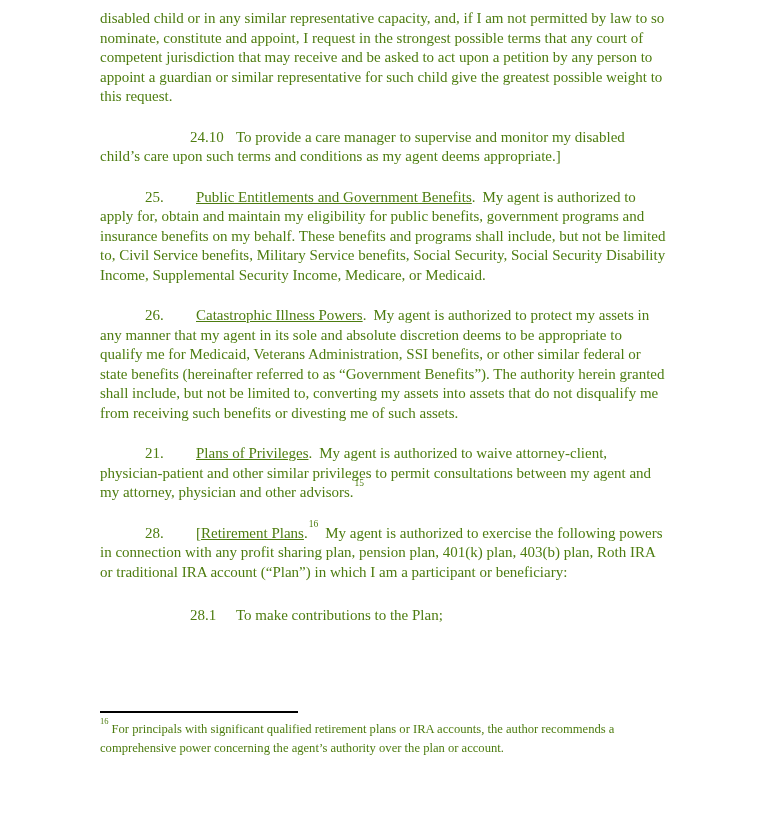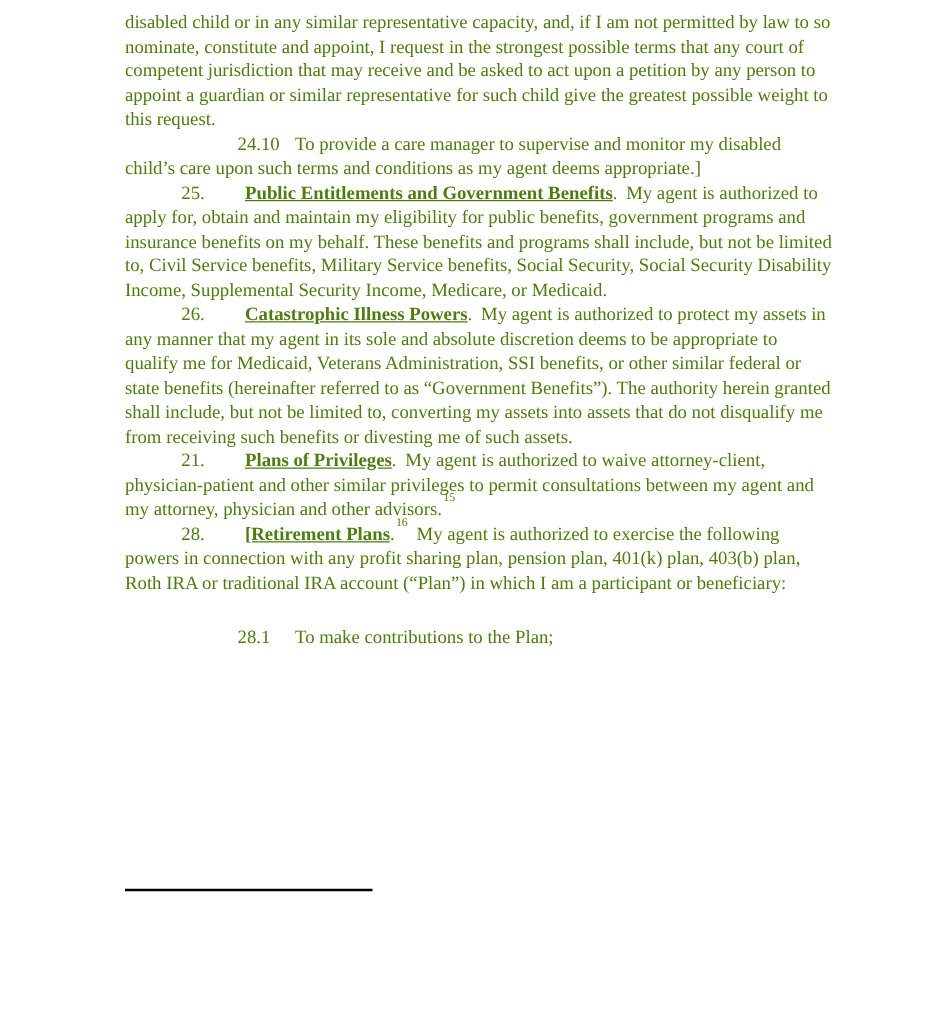--- a/index.html
+++ b/index.html
@@ -22,39 +22,40 @@
     top: 9px;
     width: 568px;
     font-size: 15px;
     line-height: 19.5px;
     text-align: left;
   }
   .content p {
     margin: 0;
   }
   .content p + p {
+    margin-top: 21px;
   }
   .content p.extra-gap {
     margin-top: 24px;
   }
   
   .sec { text-indent: 45px; }
   .num-sec {
     display: inline-block;
     width: 51px;
     text-indent: 0;
   }
   
   .sub { text-indent: 90px; }
   .num-sub {
     display: inline-block;
     width: 46px;
     text-indent: 0;
   }
-  .heading { text-decoration: underline; font-weight: bold; }
+  .heading { text-decoration: underline; }
   .sec-body { margin-left: 7px; }
   .fnref {
     font-size: 9.5px;
     position: relative;
     top: -5px;
     line-height: 0;
     margin-left: 1px;
   }
   .footnotes {
     position: absolute;
@@ -100,15 +101,16 @@
     <p class="sec"><span class="num num-sec">28.</span><span class="heading">[Retirement Plans</span><span>.</span><sup class="fnref">16</sup><span class="sec-body">My agent is authorized to exercise the following powers in connection with any profit sharing plan, pension plan, 401(k) plan, 403(b) plan, Roth IRA or traditional IRA account (“Plan”) in which I am a participant or beneficiary:</span></p>
 
     <p class="sub extra-gap"><span class="num num-sub">28.1</span><span>To make contributions to the Plan;</span></p>
 
   </div>
 
   <div class="footnotes">
     <div class="fn-rule"></div>
 
 
+    <p class="fn"><sup class="fnref">16</sup><span class="fn-text">For principals with significant qualified retirement plans or IRA accounts, the author recommends a comprehensive power concerning the agent’s authority over the plan or account.</span></p>
   </div>
 
 </div>
 
 </body></html>

